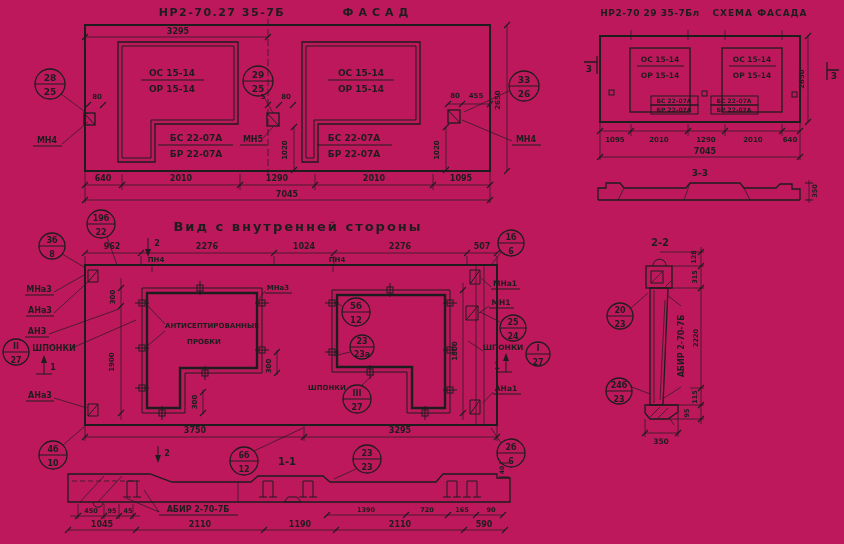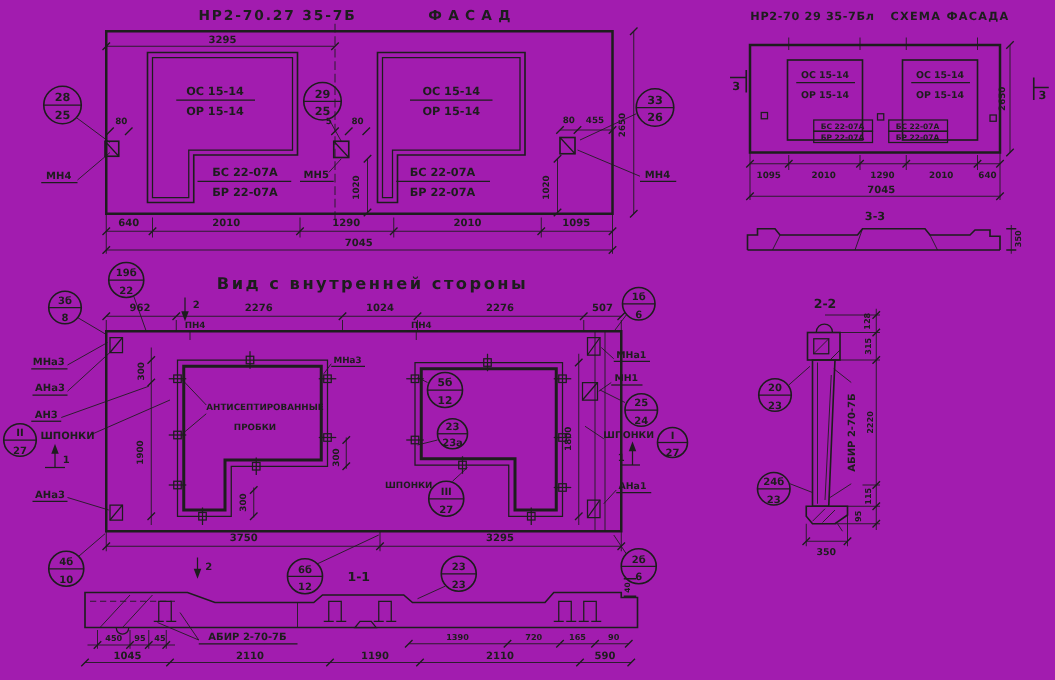--- a/index.html
+++ b/index.html
@@ -1,16 +1,16 @@
 <!DOCTYPE html>
 <html><head>
 <meta charset="utf-8">
 <style>
   html,body{margin:0;padding:0;background:#e9e8e4;}
-  .sheet{position:relative;width:844px;height:544px;background:#a21caf;overflow:hidden;font-family:"DejaVu Sans",sans-serif;}
+  .sheet{position:relative;width:844px;height:544px;background:#be185d;overflow:hidden;font-family:"DejaVu Sans",sans-serif;}
   svg{position:absolute;left:0;top:0;}
   text{fill:#1d1d1d;font-weight:bold;font-family:"DejaVu Sans",sans-serif;text-anchor:middle;}
   .t6{font-size:6px}.t65{font-size:6.5px}.t7{font-size:7px}.t75{font-size:7.5px}
   .t8{font-size:8px}.t85{font-size:8.5px}.t9{font-size:9px}.t10{font-size:10px}
   .t11{font-size:11px}.t13{font-size:13px}
   .ln{stroke:#1d1d1d;fill:none;stroke-width:1;}
   .ln05{stroke:#1d1d1d;fill:none;stroke-width:.7;}
   .ln2{stroke:#1d1d1d;fill:none;stroke-width:2;}
   .ln13{stroke:#1d1d1d;fill:none;stroke-width:1.3;}
   .ln22{stroke:#1d1d1d;fill:none;stroke-width:2.4;}

